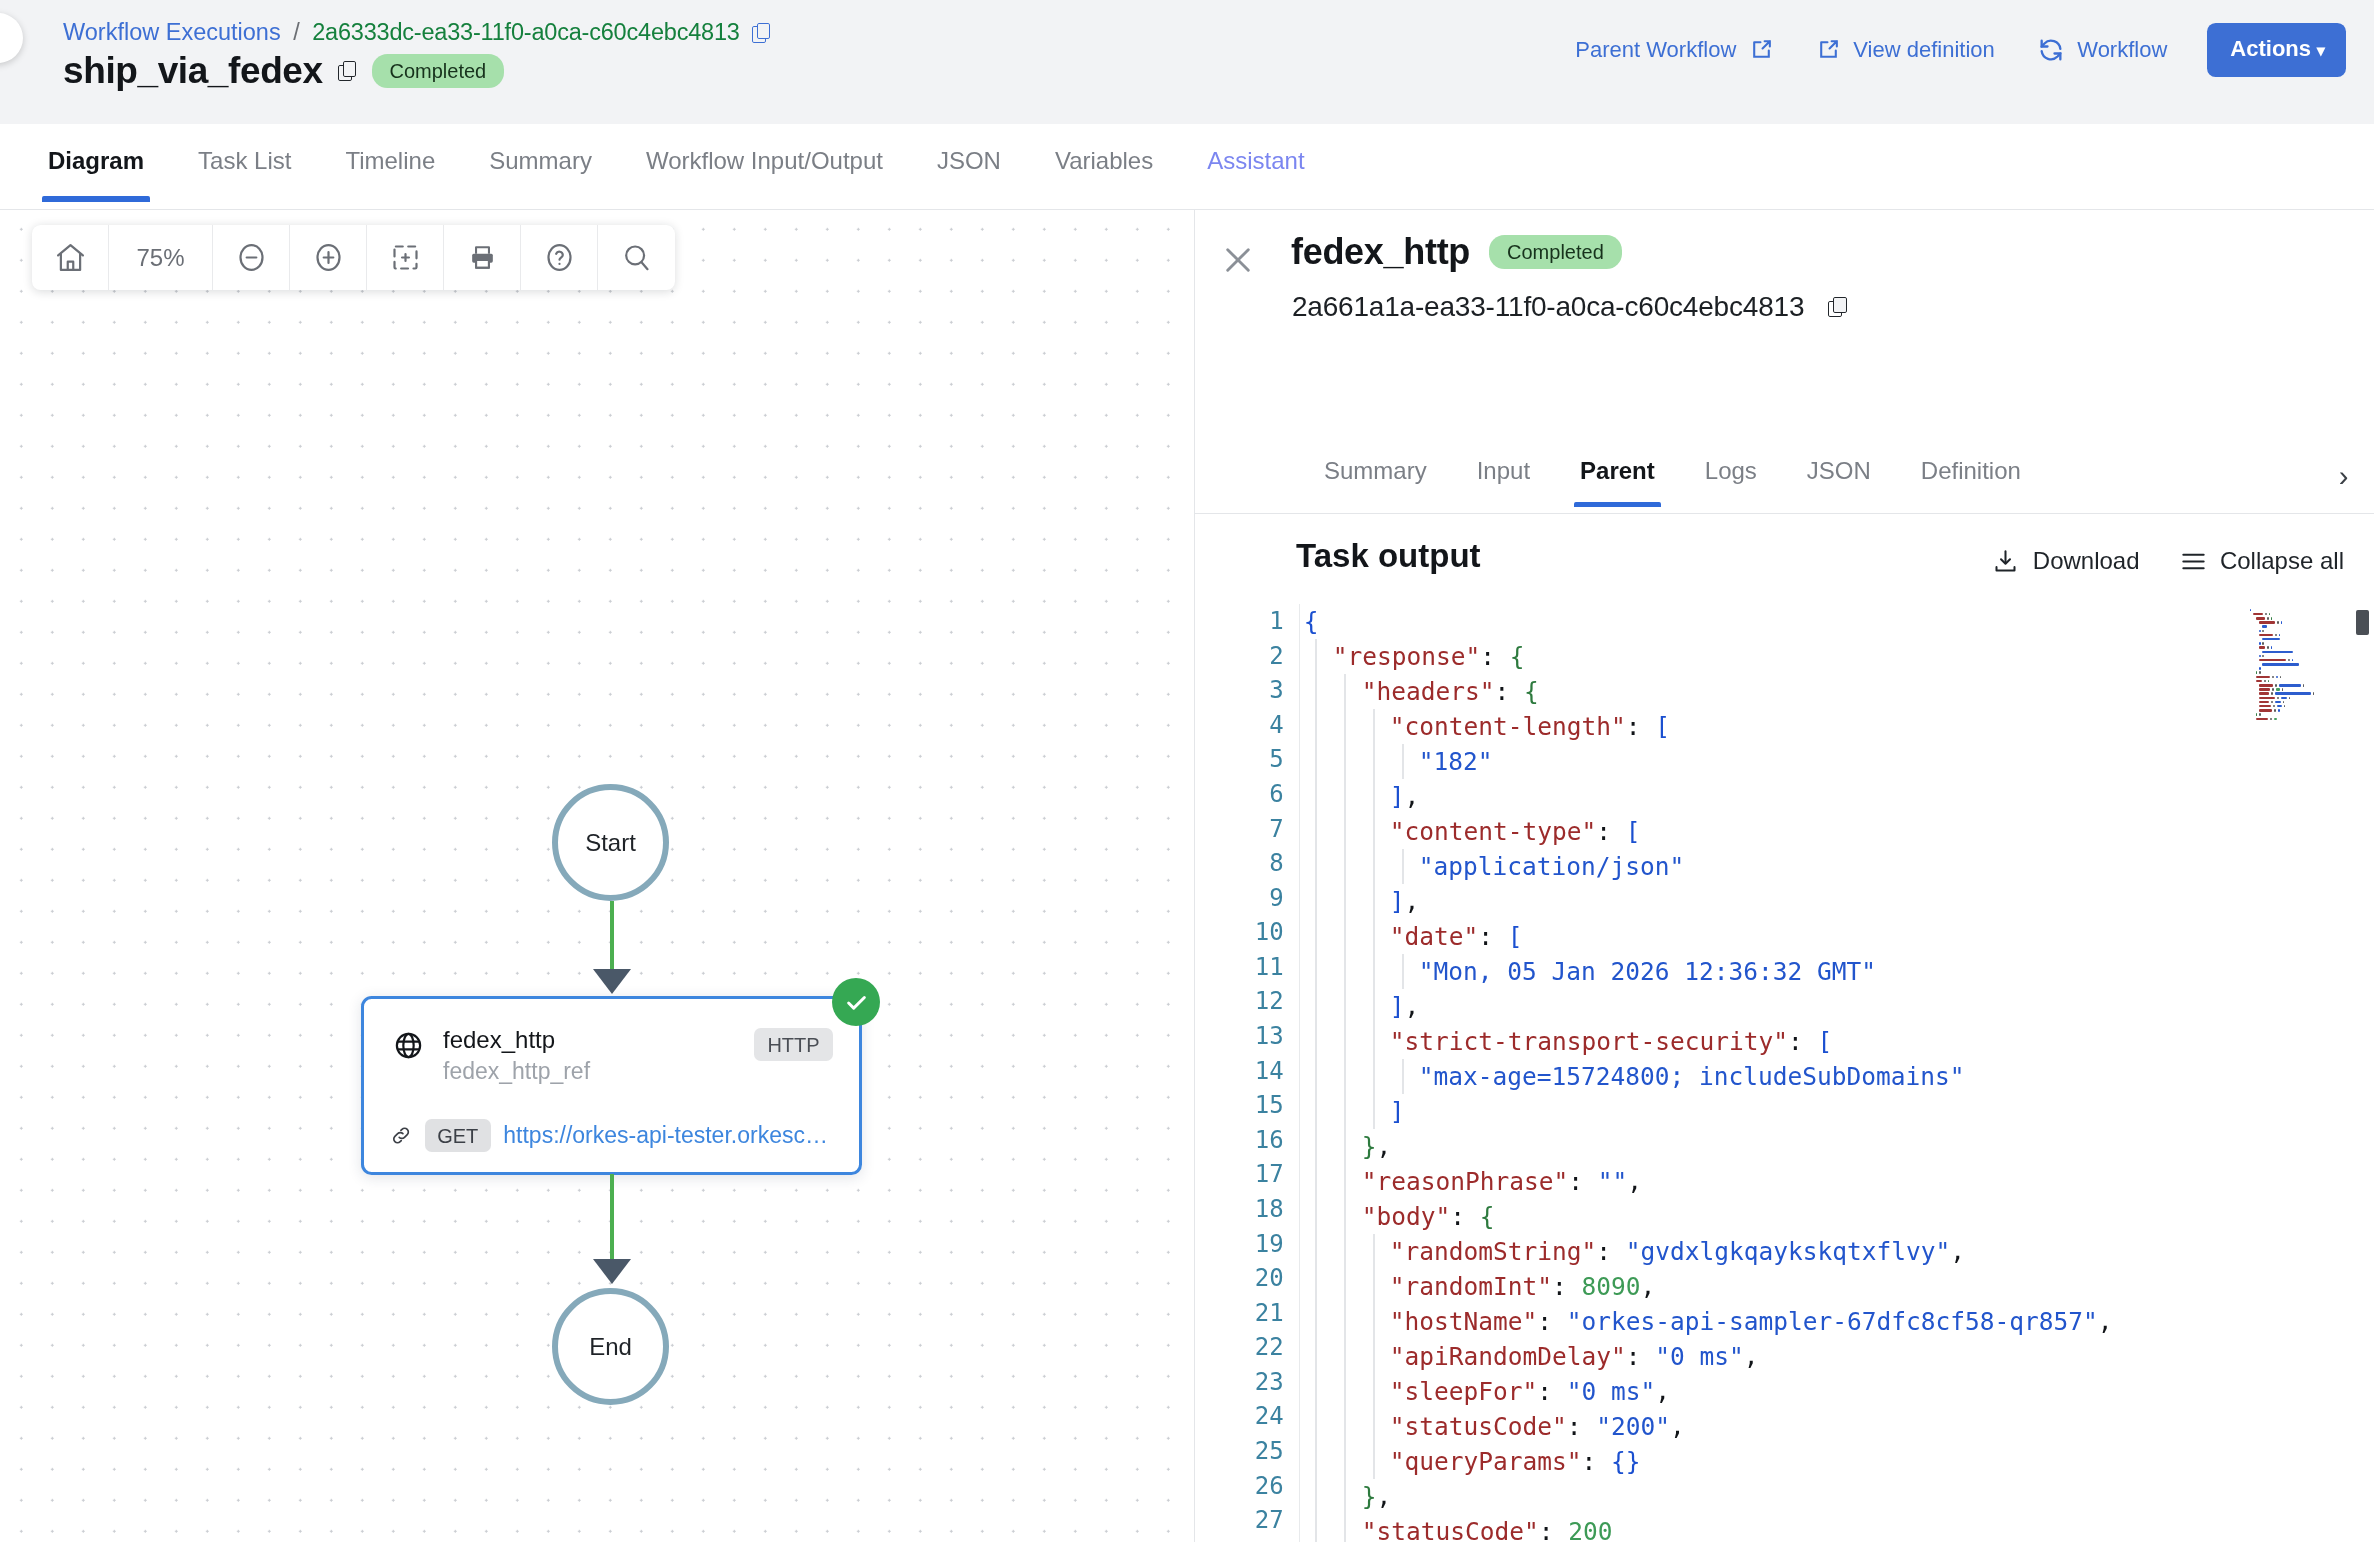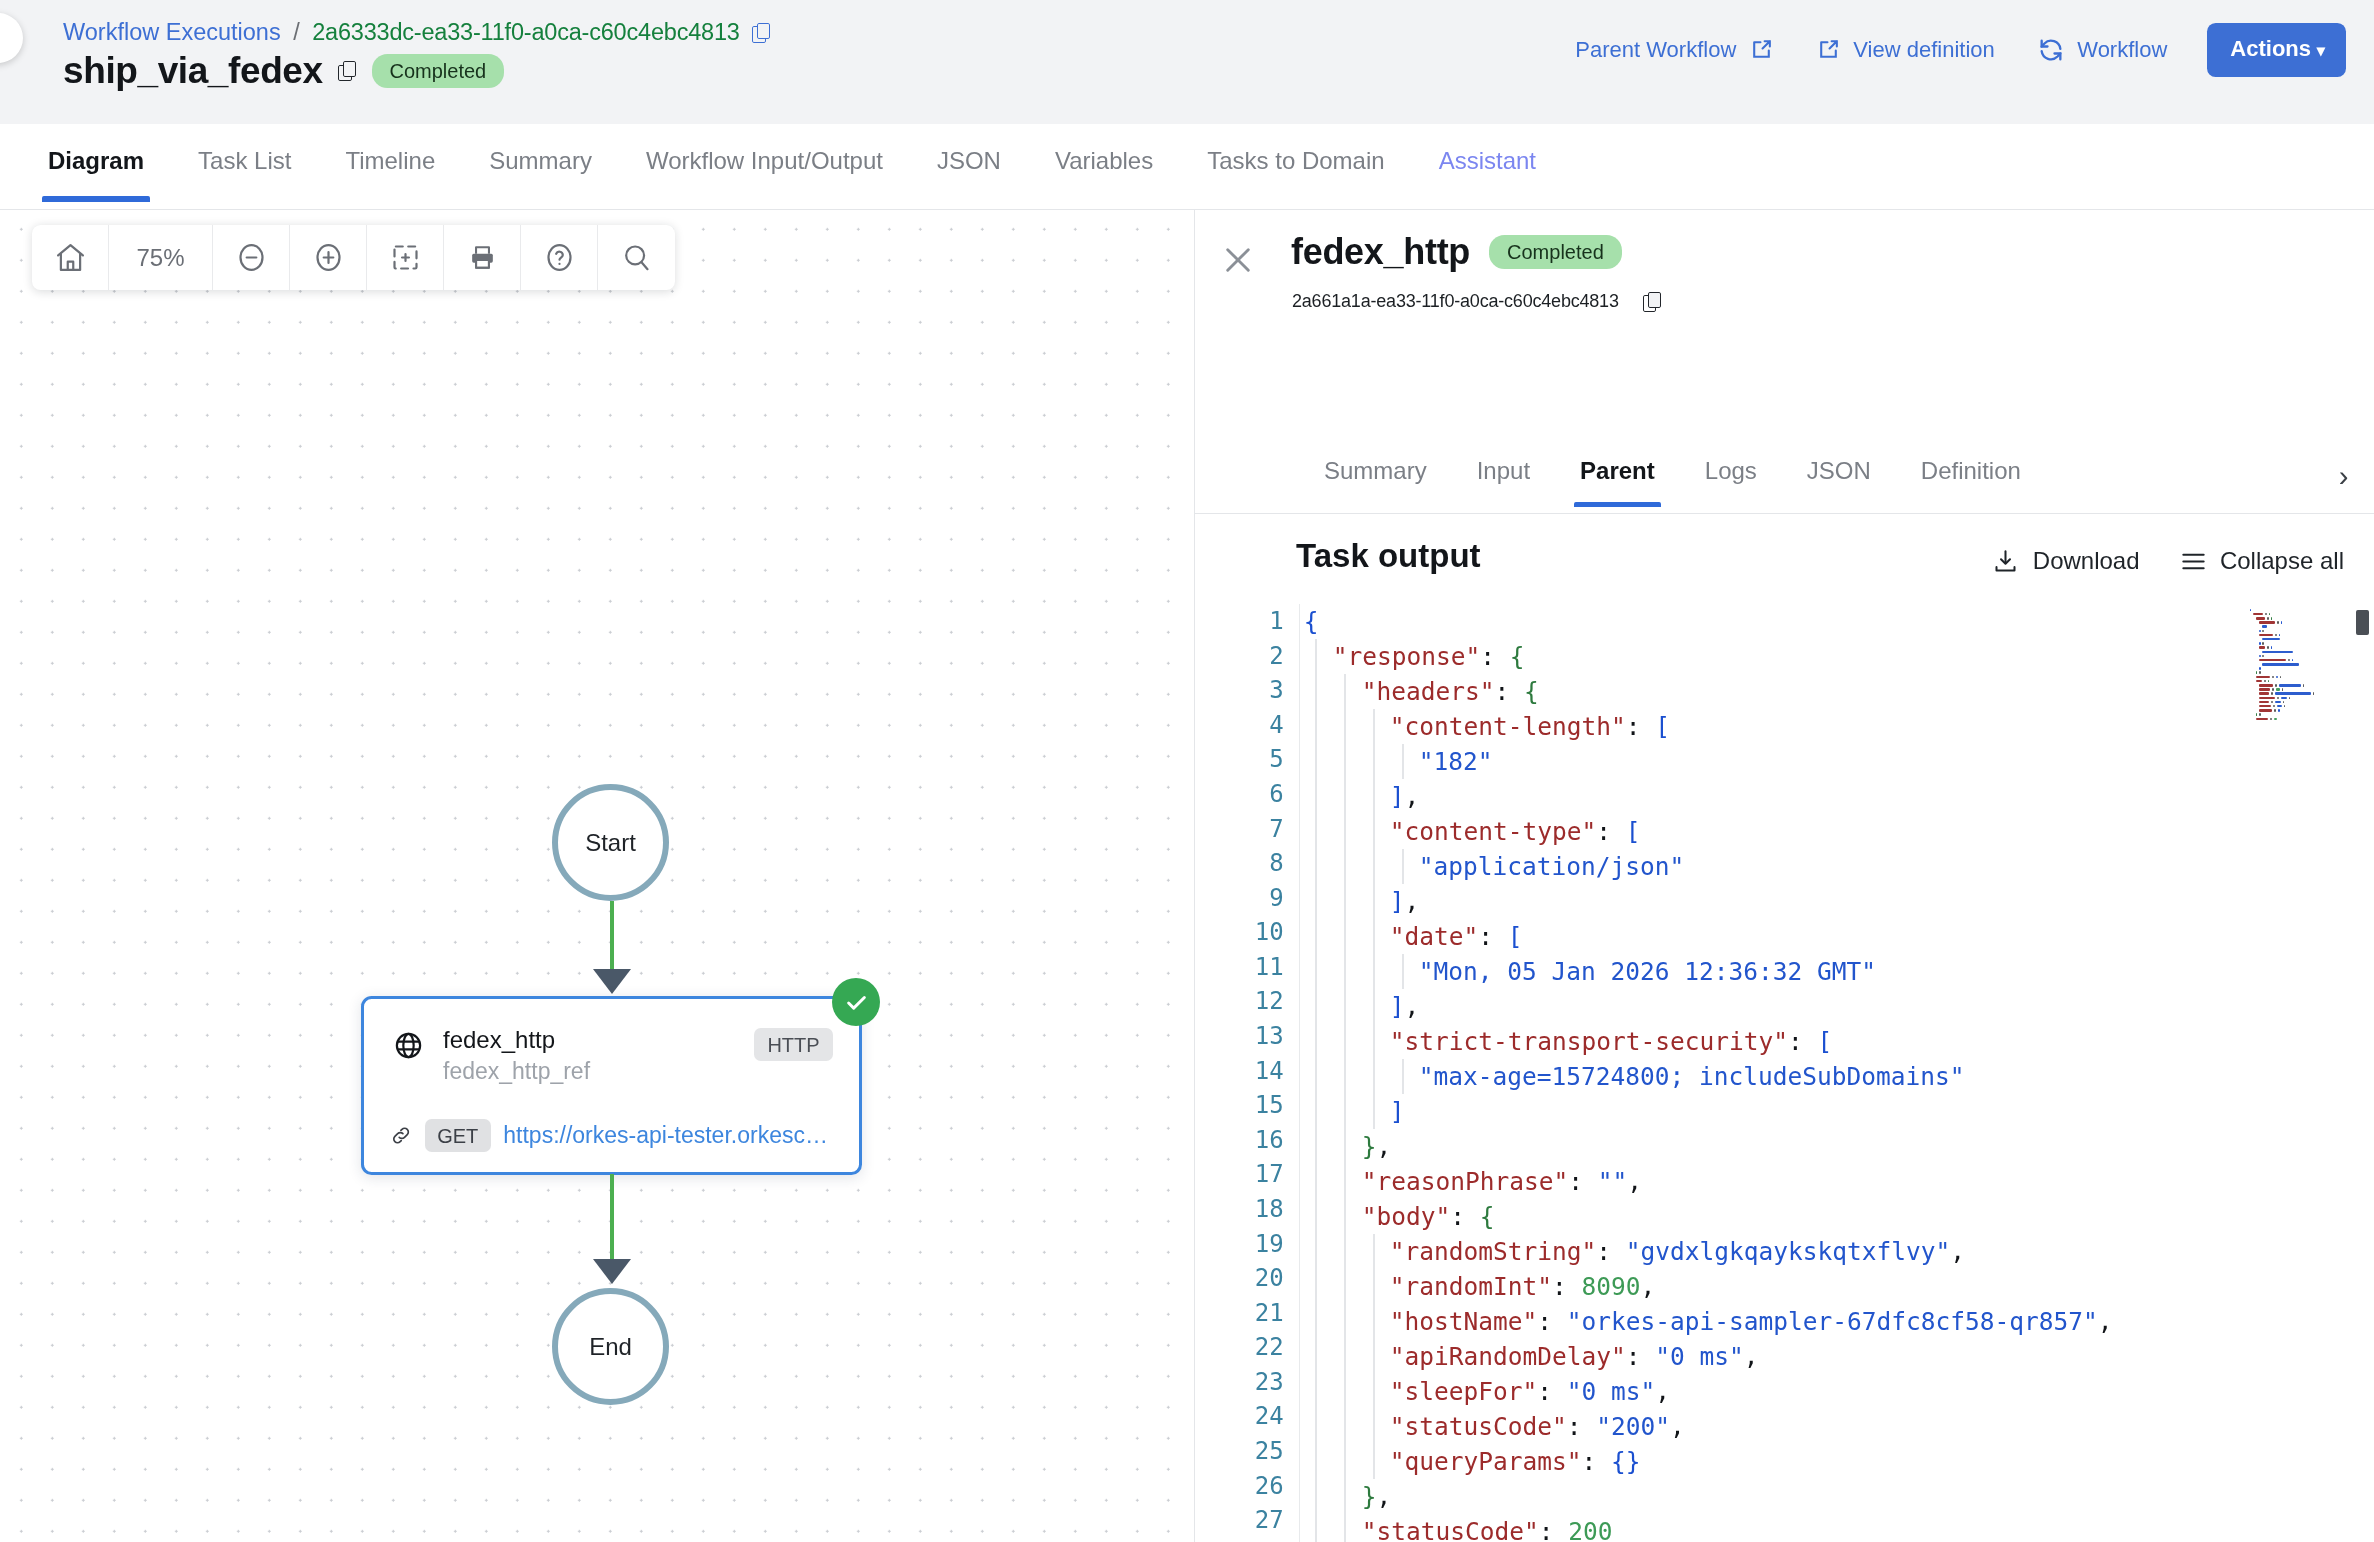--- a/index.html
+++ b/index.html
@@ -188,21 +188,21 @@
     cursor: pointer; color: #8b9097;
   }
   .rp-title-row {
     position: absolute; left: 96px; top: 21px;
     display: flex; align-items: center; gap: 19px;
   }
   .rp-title { font-size: 36px; font-weight: 700; color: #13161a; letter-spacing: -0.3px; }
   .rp-id-row {
     position: absolute; left: 97px; top: 81px;
     display: flex; align-items: center; gap: 24px;
-    font-size: 18px; color: #1c2024; letter-spacing: -0.2px;
+    font-size: 28px; color: #1c2024; letter-spacing: -0.2px;
   }
   .rerun-btn {
     position: absolute; left: 96px; top: 130px;
     background: #3d6fd4; color: #ffffff; border: none; border-radius: 8.6px;
     font-size: 24px; font-weight: 700; font-family: inherit;
     padding: 15.4px 27px 16.3px 23px; cursor: pointer;
     display: flex; align-items: center; gap: 15.4px;
   }
   .rerun-icon { width: 30px; height: 30px; display: block; }
 
@@ -339,21 +339,20 @@
   </div>
 
   <div class="tabbar" id="tabbar">
       <div class="tab active"><span>Diagram</span></div>
       <div class="tab"><span>Task List</span></div>
       <div class="tab"><span>Timeline</span></div>
       <div class="tab"><span>Summary</span></div>
       <div class="tab"><span>Workflow Input/Output</span></div>
       <div class="tab"><span>JSON</span></div>
       <div class="tab"><span>Variables</span></div>
-      <div class="tab"><span>Tasks to Domain</span></div>
       <div class="tab assistant"><span>Assistant</span></div>
     </div>
 
   <div class="diagram-pane">
     <div class="dotgrid"></div>
 
     <div class="zoom-toolbar">
       <div class="zt-item">
         <svg width="33" height="33" viewBox="0 0 24 24" fill="none" stroke="#6b6f76" stroke-width="1.6" stroke-linecap="round" stroke-linejoin="round">
           <path d="M3 10.5L12 3l9 7.5"></path>

